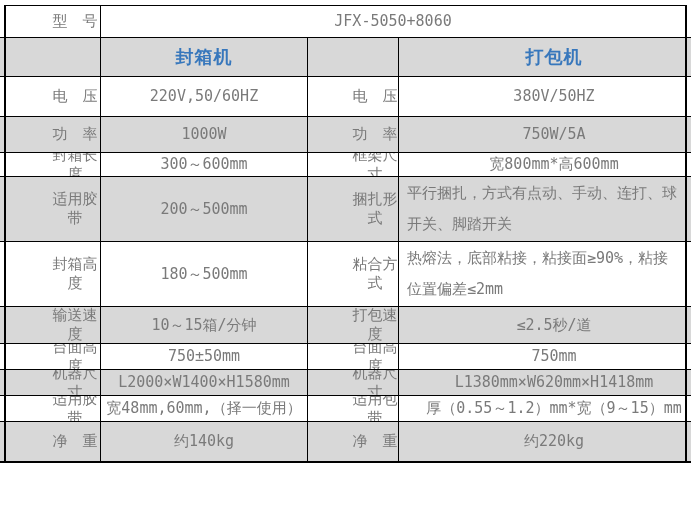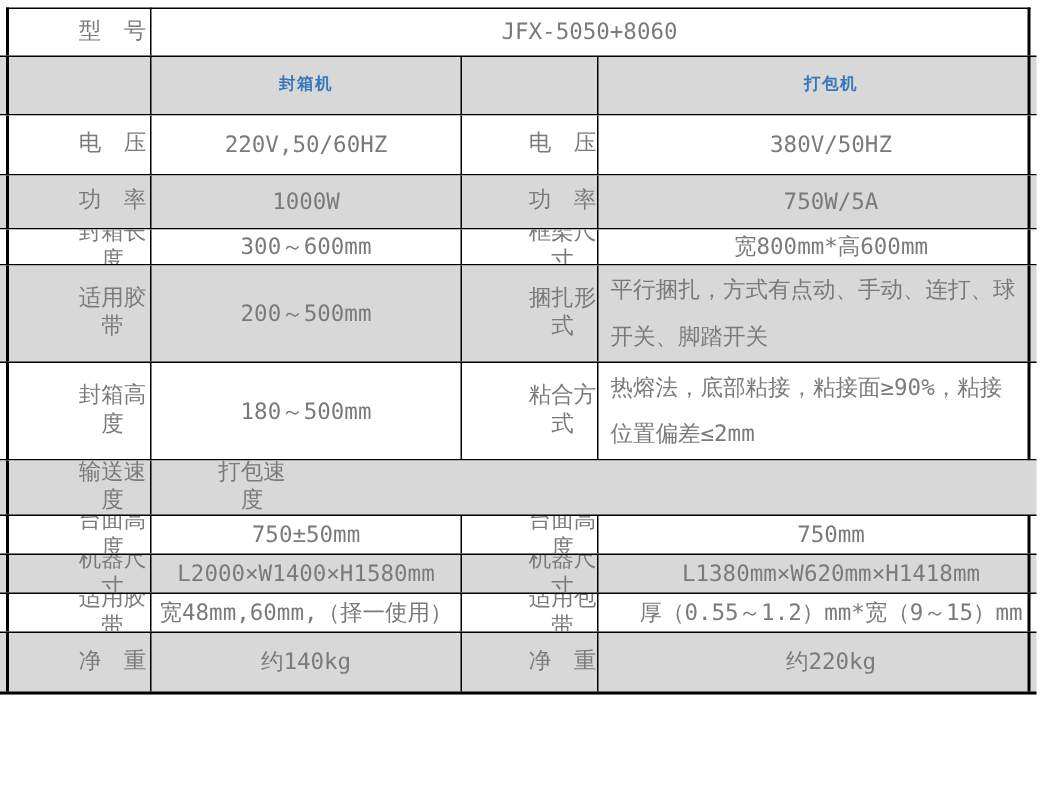--- a/index.html
+++ b/index.html
@@ -53,21 +53,21 @@
   .row-model .c1,.row-model .cmerge{border-top:1px solid var(--border-black);}
   .label{color:var(--text-gray);padding-left:44px;}
   .value{
     font-family:"DejaVu Sans Mono","Liberation Mono",monospace;
     color:var(--text-gray);
     font-size:15px;
   }
   .machine-name{
     color:var(--accent-blue);
     font-weight:bold;
-    font-size:11px;
+    font-size:18px;
     letter-spacing:1px;
   }
   .wrapleft{
     justify-content:flex-start;
     text-align:left;
     padding:3px 8px;
     line-height:31px;
   }
 </style>
 </head>
@@ -133,21 +133,23 @@
       <div class="cell c1 label">封箱高度</div>
       <div class="cell c2 value">180～500mm</div>
       <div class="cell c3 label">粘合方式</div>
       <div class="cell c4 value wrapleft">热熔法，底部粘接，粘接面≥90%，粘接位置偏差≤2mm</div>
       <div class="cell mr"></div>
     </div>
 
     <div class="row shaded h37">
       <div class="cell ml"></div>
       <div class="cell c1 label">输送速度</div>
+      <div class="cell c2 value">10～15箱/分钟</div>
       <div class="cell c3 label">打包速度</div>
+      <div class="cell c4 value">≤2.5秒/道</div>
       <div class="cell mr"></div>
     </div>
 
     <div class="row h38">
       <div class="cell ml"></div>
       <div class="cell c1 label">台面高度</div>
       <div class="cell c2 value">750±50mm</div>
       <div class="cell c3 label">台面高度</div>
       <div class="cell c4 value">750mm</div>
       <div class="cell mr"></div>

